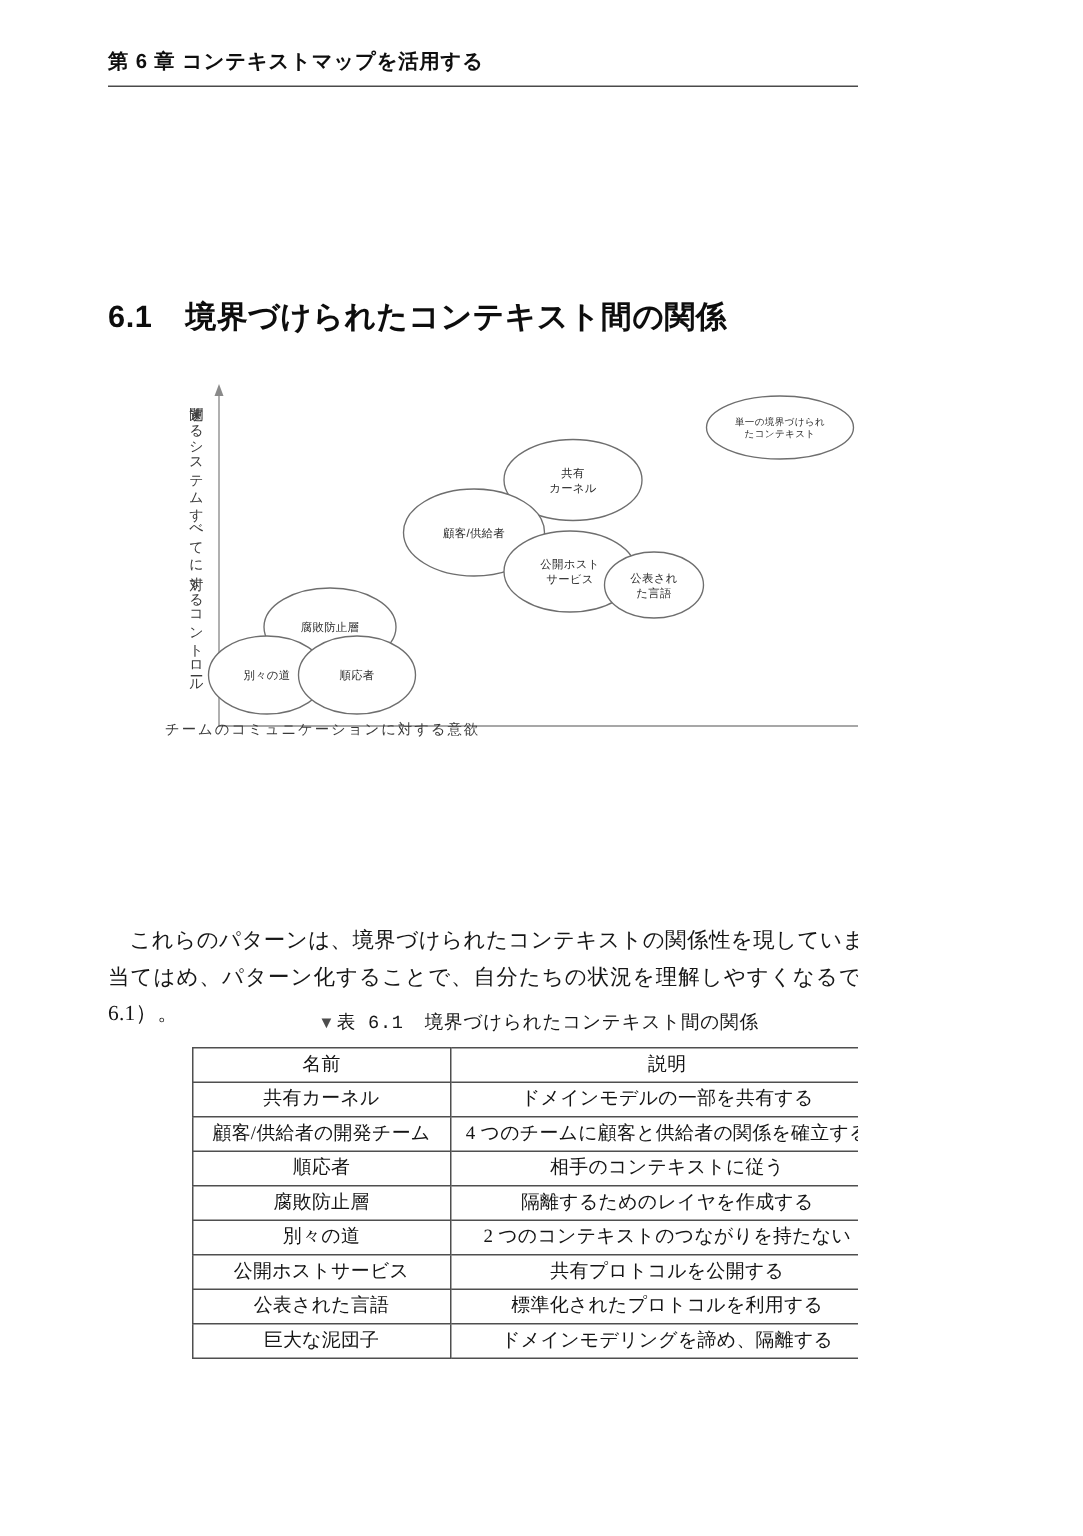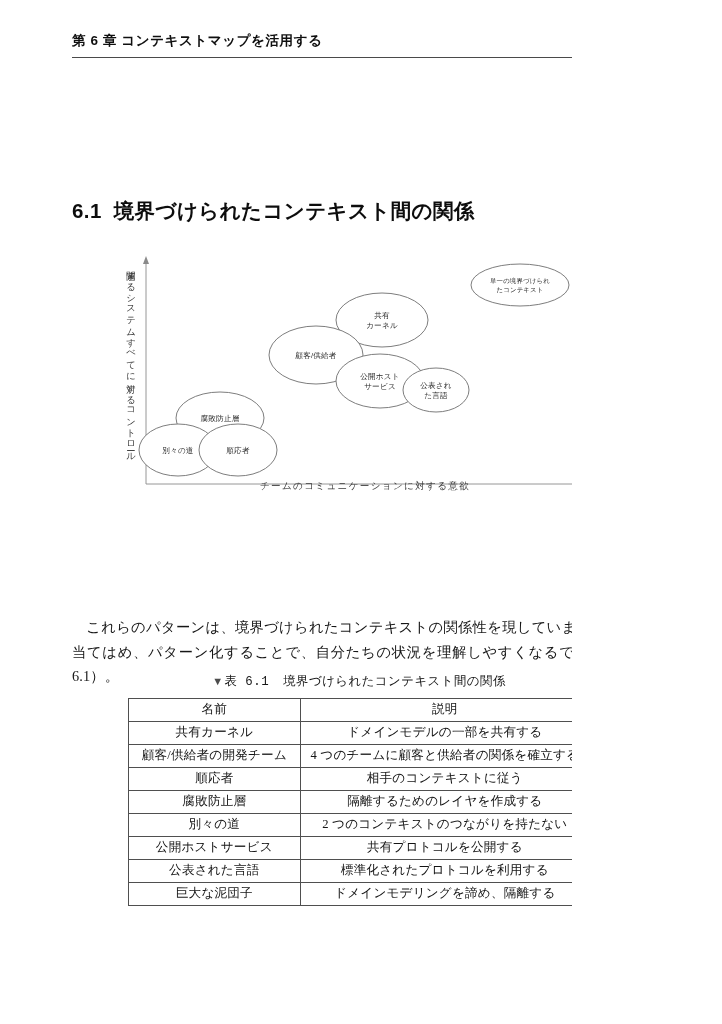--- a/index.html
+++ b/index.html
@@ -66,21 +66,21 @@
     position: absolute;
     left: 72px;
     top: 180px;
     font-family: "Liberation Sans", "DejaVu Sans", sans-serif;
     font-weight: bold;
     font-size: 20.5px;
     letter-spacing: 0.4px;
     color: #0d0d0d;
     white-space: nowrap;
   }
-  .section-heading .sec-num { margin-right: 12px; }
+  .section-heading .sec-num { margin-right: 22px; }
 
   
   .figure {
     position: absolute;
     left: 110px;
     top: 252px;
     width: 510px;
     height: 252px;
   }
   .figure svg { display: block; }
@@ -116,21 +116,21 @@
     writing-mode: vertical-rl;
     text-orientation: upright;
     letter-spacing: 0.6px;
     white-space: nowrap;
   }
   .x-axis-label {
     position: absolute;
     left: 110px;
     top: 480px;
     width: 510px;
-    text-align: center;
+    text-align: left;
     font-family: "Liberation Sans", "DejaVu Sans", sans-serif;
     font-size: 9.6px;
     letter-spacing: 1.3px;
     color: #3a3a3a;
   }
 
   
   .table-caption {
     position: absolute;
     left: 128px;

